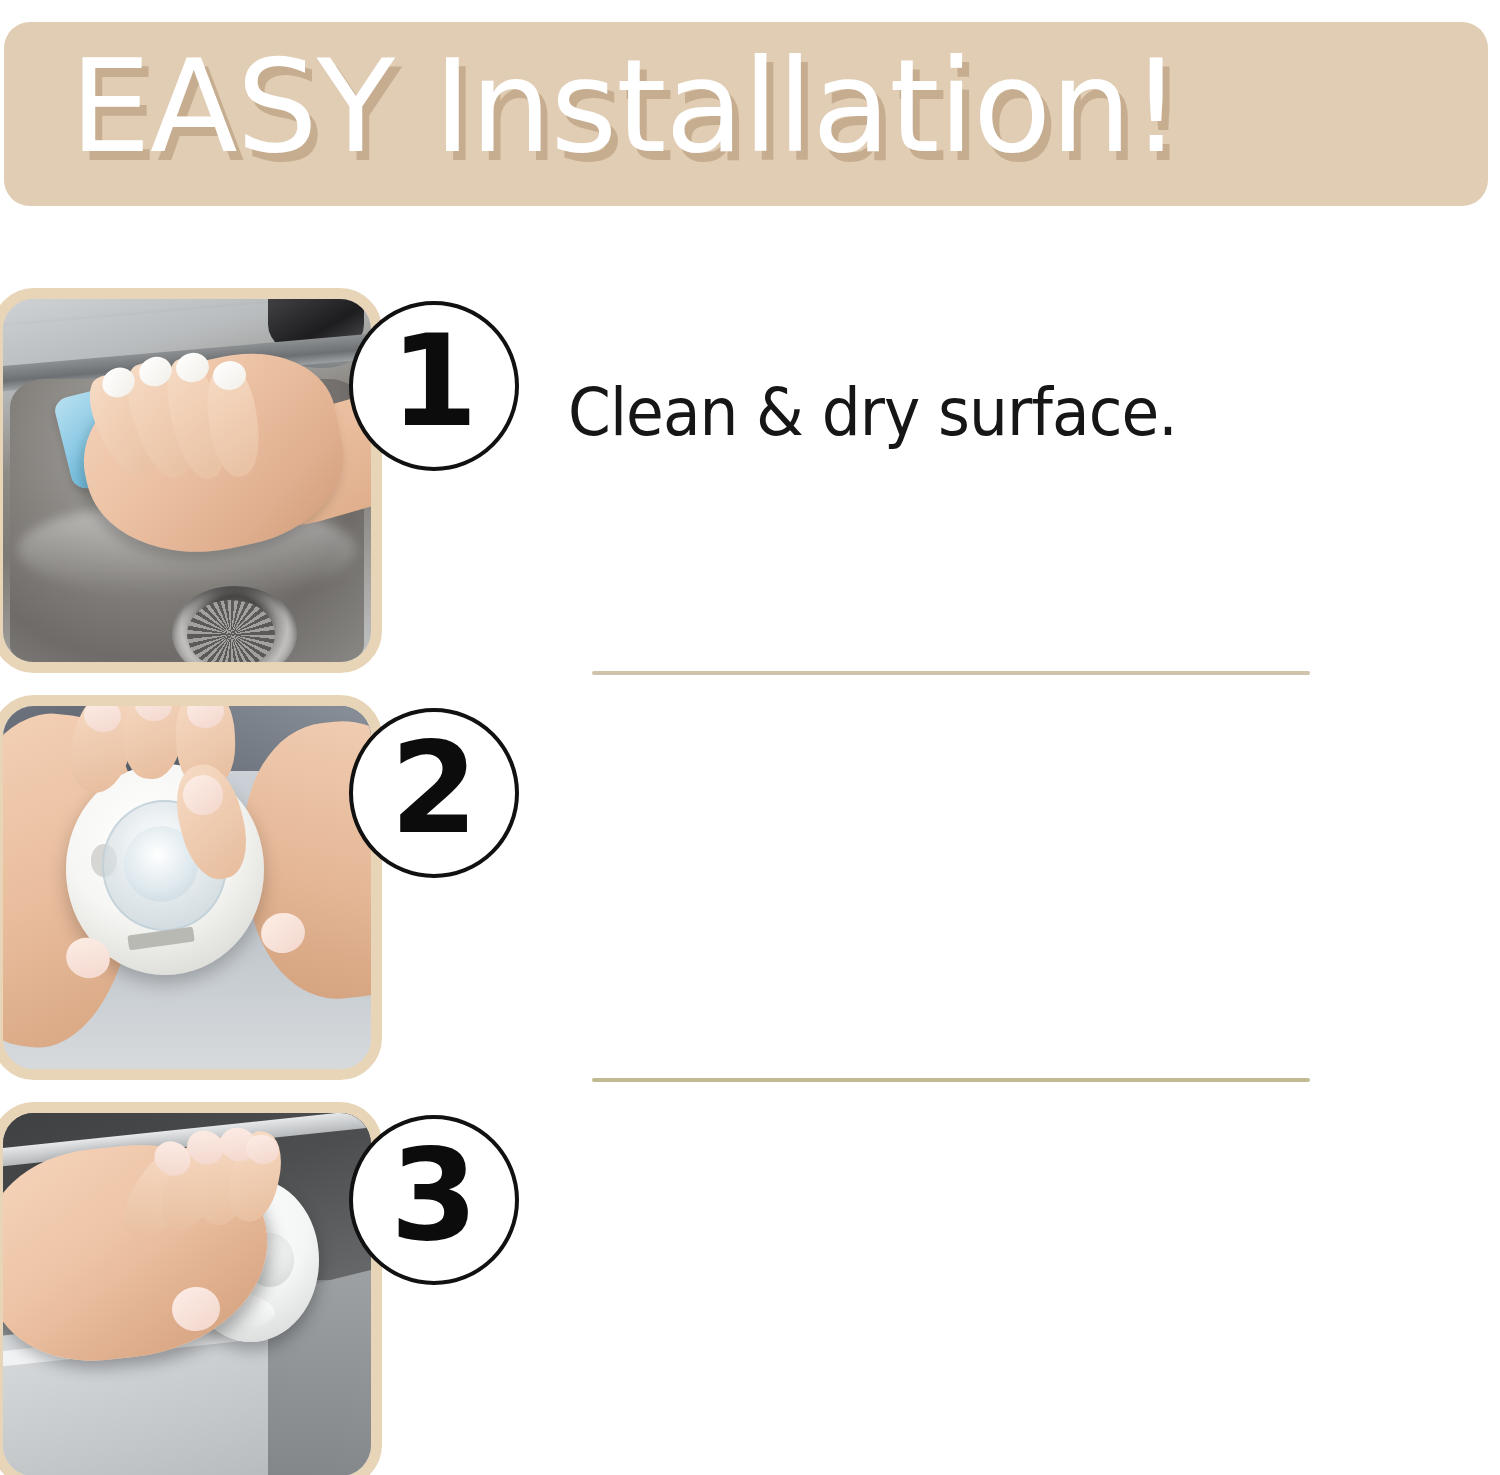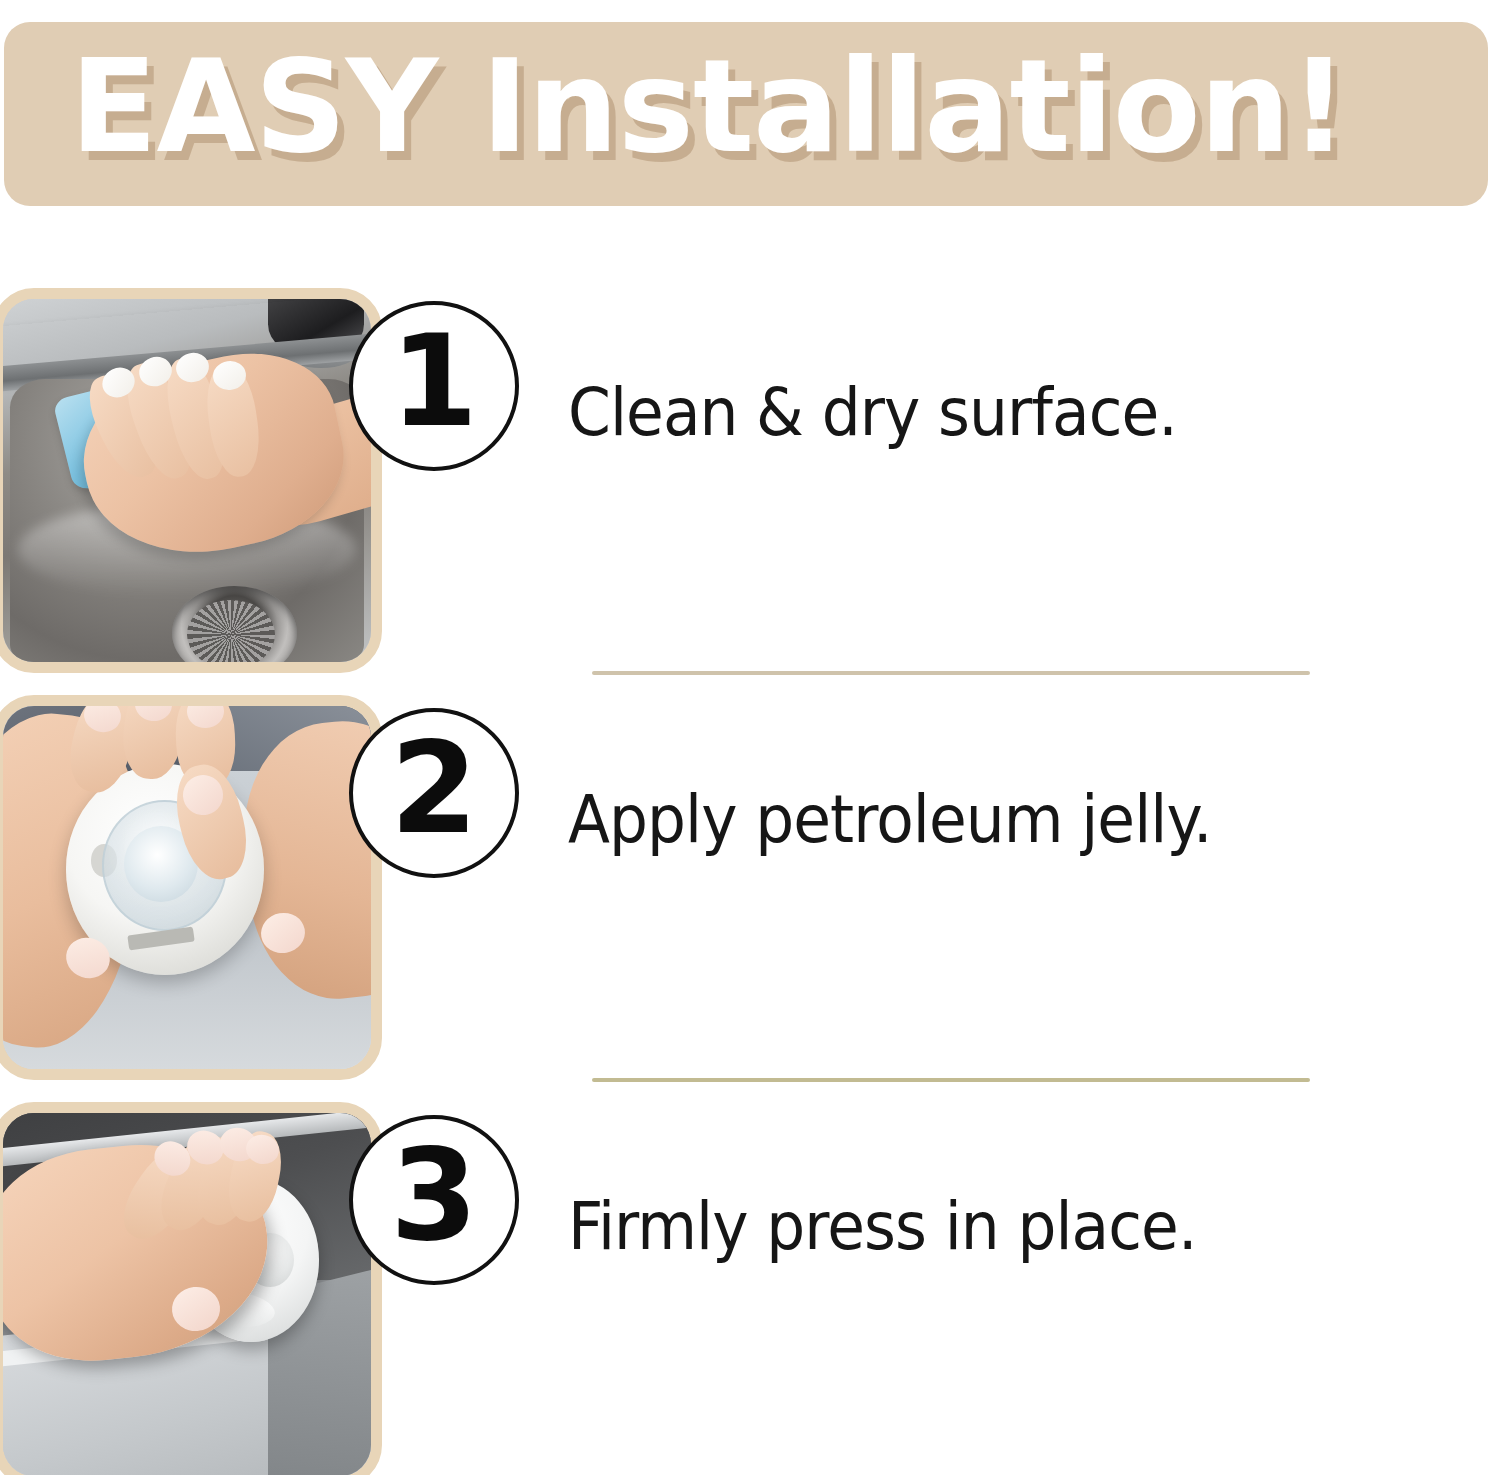--- a/index.html
+++ b/index.html
@@ -8,21 +8,21 @@
 
   
   .banner{
     position:absolute; left:4px; top:22px; width:1484px; height:184px;
     background:#e0cdb4;
     border-radius:26px;
     display:flex; align-items:center;
   }
   .banner-title{
     font-family:"DejaVu Sans", sans-serif;
-    font-weight:700;
+    font-weight:400;
     font-size:128px;
     line-height:1;
     color:#ffffff;
     letter-spacing:-1px;
     padding-left:66px;
     padding-bottom:14px;
     text-shadow: 7px 9px 0 rgba(176,148,115,0.55);
     white-space:nowrap;
   }
 
@@ -271,23 +271,20 @@
         <div class="s2-nail" style="left:49%;top:19%;width:11%;height:11%;transform:rotate(-14deg);"></div>
         <div class="s2-nail" style="left:17%;top:64%;width:12%;height:11%;transform:rotate(18deg);"></div>
         <div class="s2-nail" style="left:70%;top:57%;width:12%;height:11%;transform:rotate(-10deg);"></div>
       </div>
     </div>
 
     <div class="badge">
       <span class="badge-num">2</span>
     </div>
 
-    <div class="caption">
-      <span class="caption-text">Apply petroleum jelly.</span>
-    </div>
 
     <div class="divider" style="top:383px;background:#c2bb92;"></div>
   </div>
 
   <div class="step" style="margin-top:17px;">
 
     <div class="thumb">
       <div class="scene">
         <div class="s3-bg"></div>
         <div class="s3-topwall"></div>
@@ -309,18 +306,15 @@
         <div class="s3-nail" style="left:59%;top:4%;width:10%;height:9%;transform:rotate(18deg);"></div>
         <div class="s3-nail" style="left:66%;top:6%;width:9%;height:8%;transform:rotate(12deg);"></div>
         <div class="s3-nail" style="left:46%;top:48%;width:13%;height:12%;transform:rotate(-6deg);"></div>
       </div>
     </div>
 
     <div class="badge">
       <span class="badge-num">3</span>
     </div>
 
-    <div class="caption">
-      <span class="caption-text">Firmly press in place.</span>
-    </div>
   </div>
 
 </div>
 
 </body></html>

